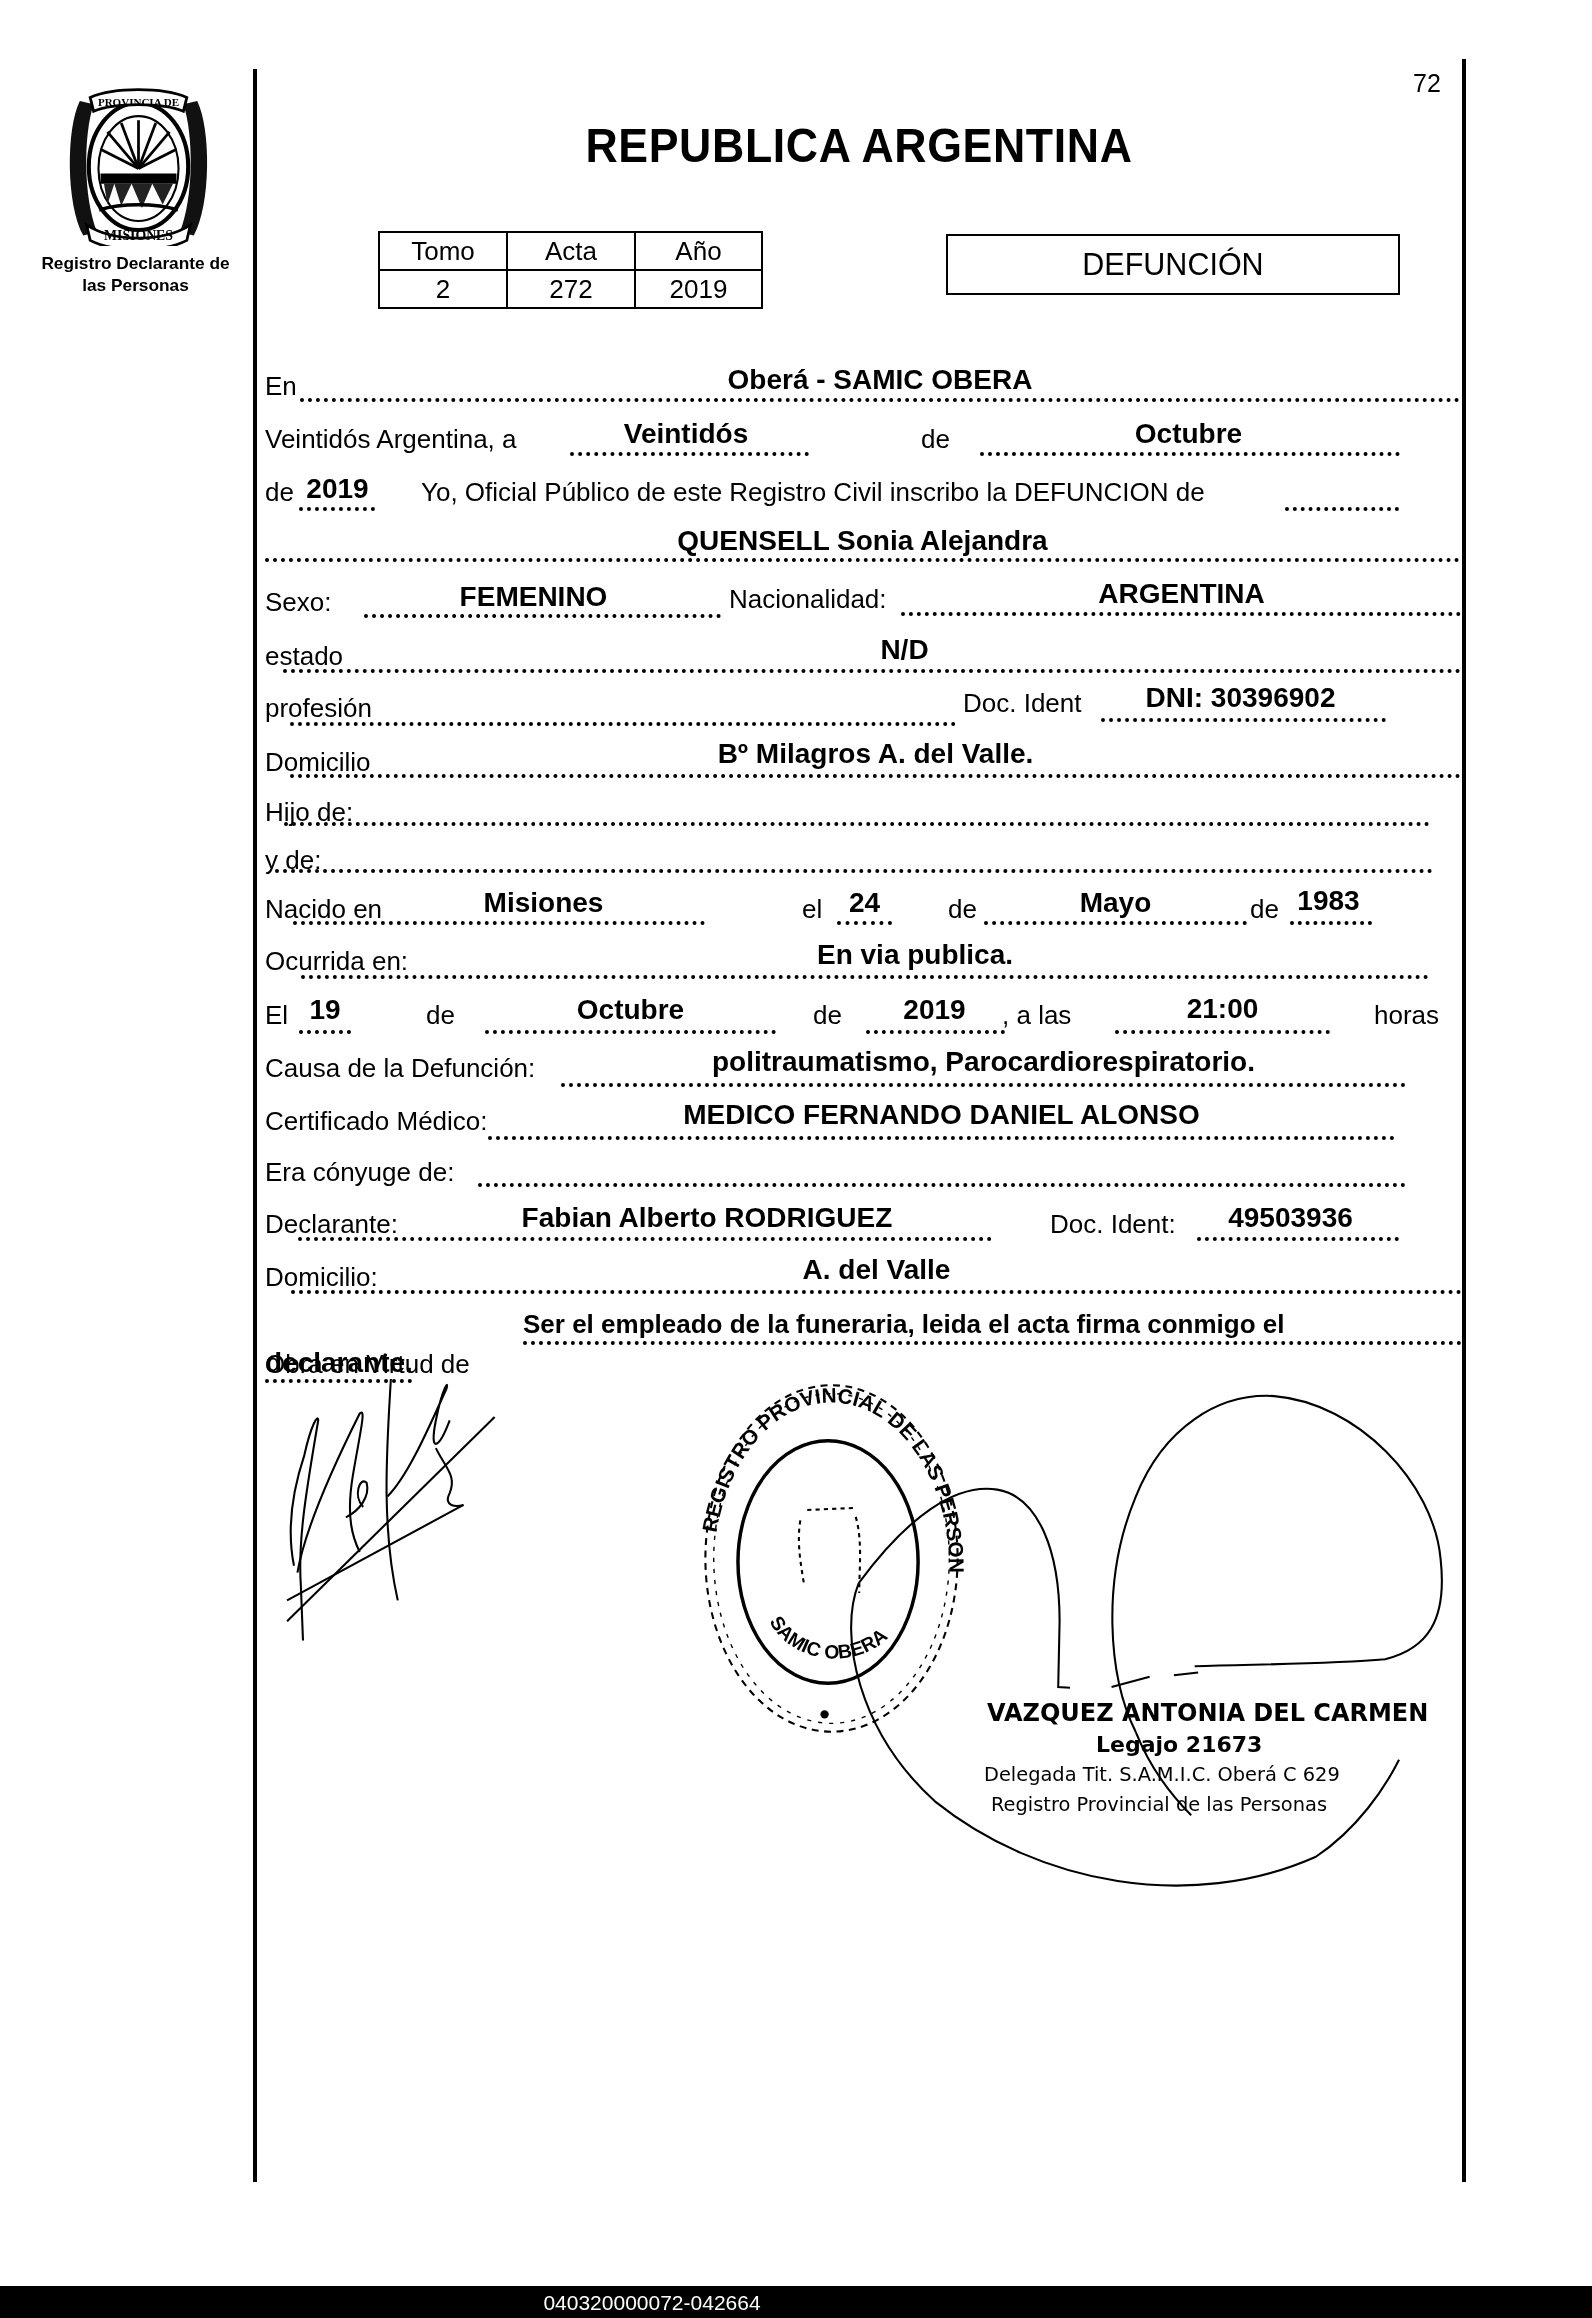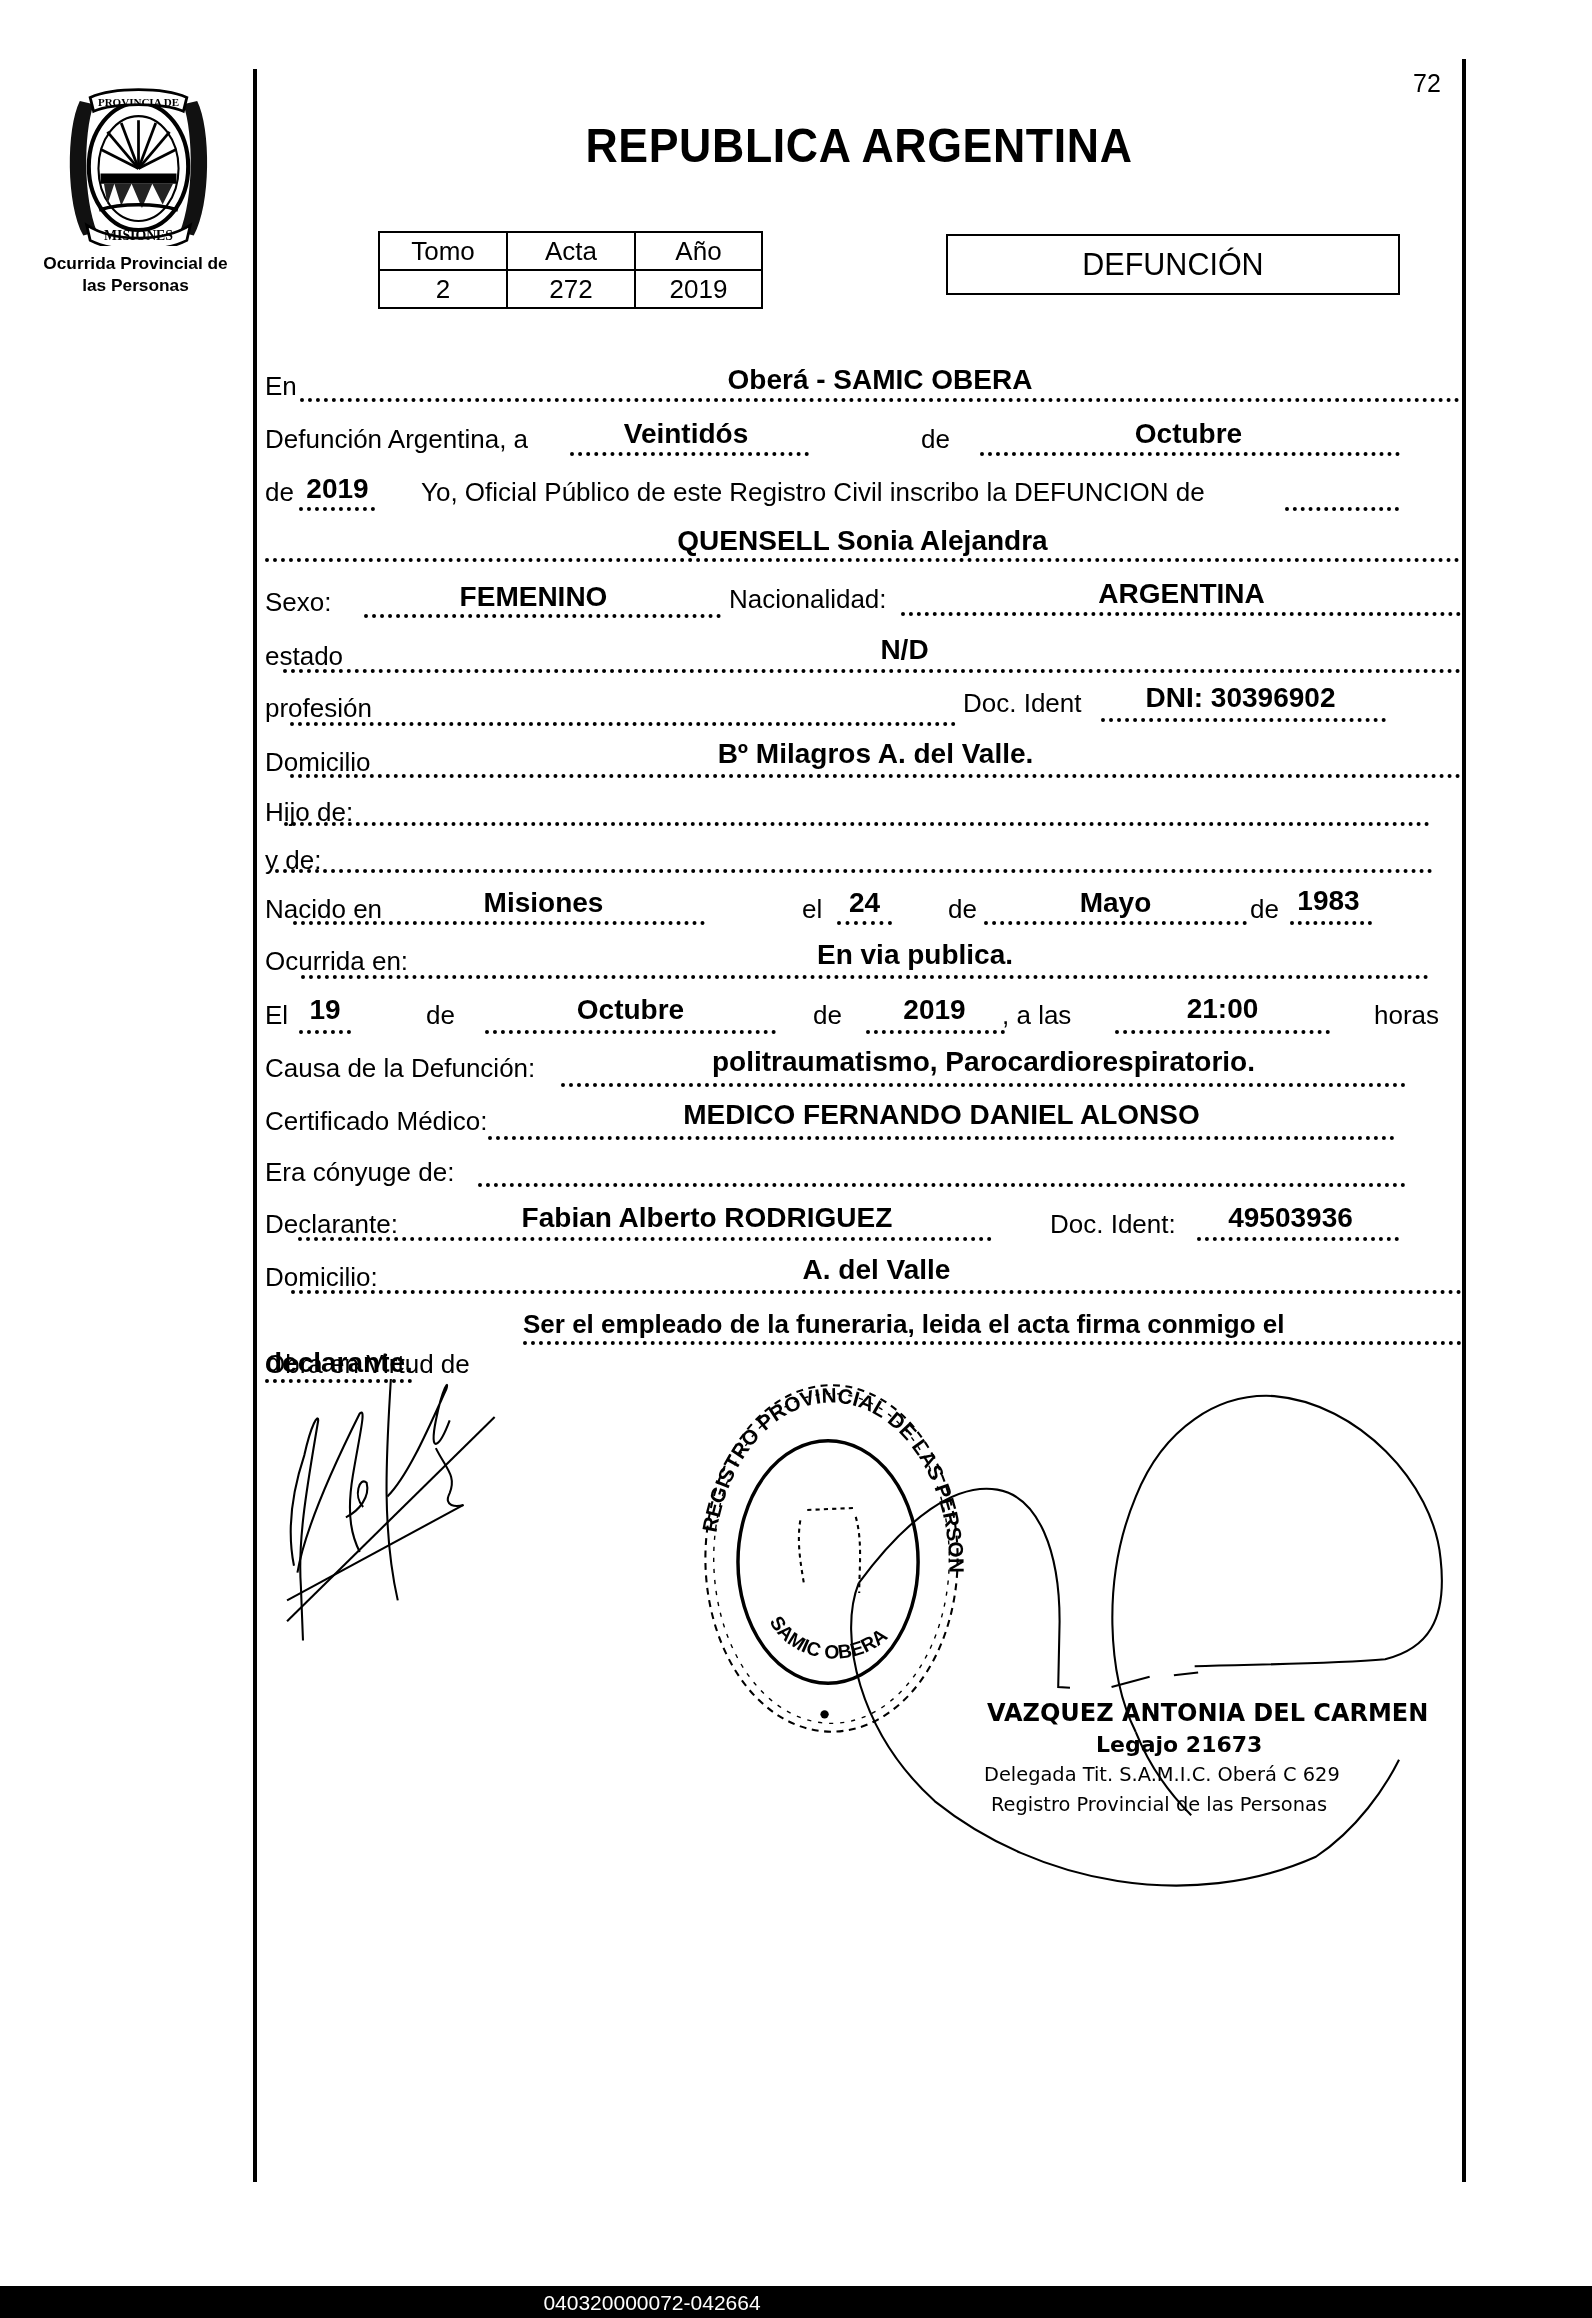--- a/index.html
+++ b/index.html
@@ -51,21 +51,21 @@
     <path d="M50 125 L160 125 L160 140 L50 140 Z" fill="#000"></path>
     <path d="M55 140 L60 170 L70 140 L80 172 L95 140 L110 175 L125 140 L140 170 L155 140 Z" fill="#222"></path>
     <path d="M48 178 C80 168 130 168 162 178" stroke="#000" stroke-width="5" fill="none"></path>
     <path d="M35 15 C70 0 140 0 175 15 L170 35 C140 22 70 22 40 35 Z" fill="#fff" stroke="#000" stroke-width="4"></path>
     <path d="M30 200 C70 225 140 225 180 200 L175 222 C140 240 70 240 35 222 Z" fill="#fff" stroke="#000" stroke-width="4"></path>
     <text x="105" y="28" font-size="16" text-anchor="middle" font-family="Liberation Serif, serif" font-weight="bold">PROVINCIA DE</text>
     <text x="105" y="222" font-size="20" text-anchor="middle" font-family="Liberation Serif, serif" font-weight="bold">MISIONES</text>
   </svg>
 </div>
 <div class="logo-caption">
-  <div>Ocurrida Provincial de</div>
+  <div>Registro Declarante de</div>
   <div>las Personas</div>
 </div>
 
 <div class="page-num">72</div>
 <div class="title">REPUBLICA ARGENTINA</div>
 
 <table class="ref">
   <tbody>
       <tr>
     <td>Tomo</td>
@@ -79,21 +79,21 @@
   </tr>
 </tbody>
   </table>
 
 <div class="type-box">DEFUNCIÓN</div>
 
 <div class="lbl" style="left:265px; top:371px;">En</div>
 <div class="val" style="left:298px; width:1164px; top:364px;">Oberá - SAMIC OBERA</div>
 <div class="dots" style="left:300px; width:1160px; top:398px;"></div>
 
-<div class="lbl" style="left:265px; top:424px;">Defunción Argentina, a</div>
+<div class="lbl" style="left:265px; top:424px;">Veintidós Argentina, a</div>
 <div class="val" style="left:568px; width:236px; top:418px;">Veintidós</div>
 <div class="dots" style="left:570px; width:239px; top:452px;"></div>
 <div class="lbl" style="left:921px; top:424px;">de</div>
 <div class="val" style="left:977px; width:423px; top:418px;">Octubre</div>
 <div class="dots" style="left:980px; width:420px; top:452px;"></div>
 
 <div class="lbl" style="left:265px; top:477px;">de</div>
 <div class="val" style="left:296px; width:83px; top:473px;">2019</div>
 <div class="dots" style="left:299px; width:76px; top:507px;"></div>
 <div class="lbl" style="left:421px; top:477px;">Yo, Oficial Público de este Registro Civil inscribo la DEFUNCION de</div>

